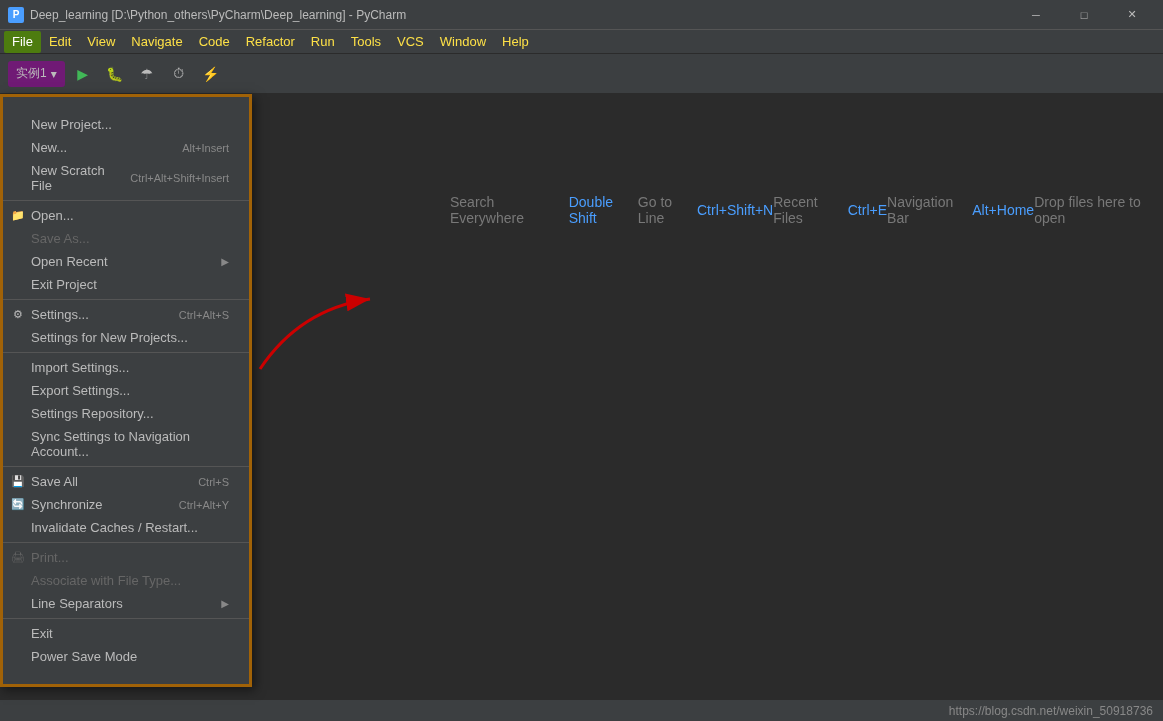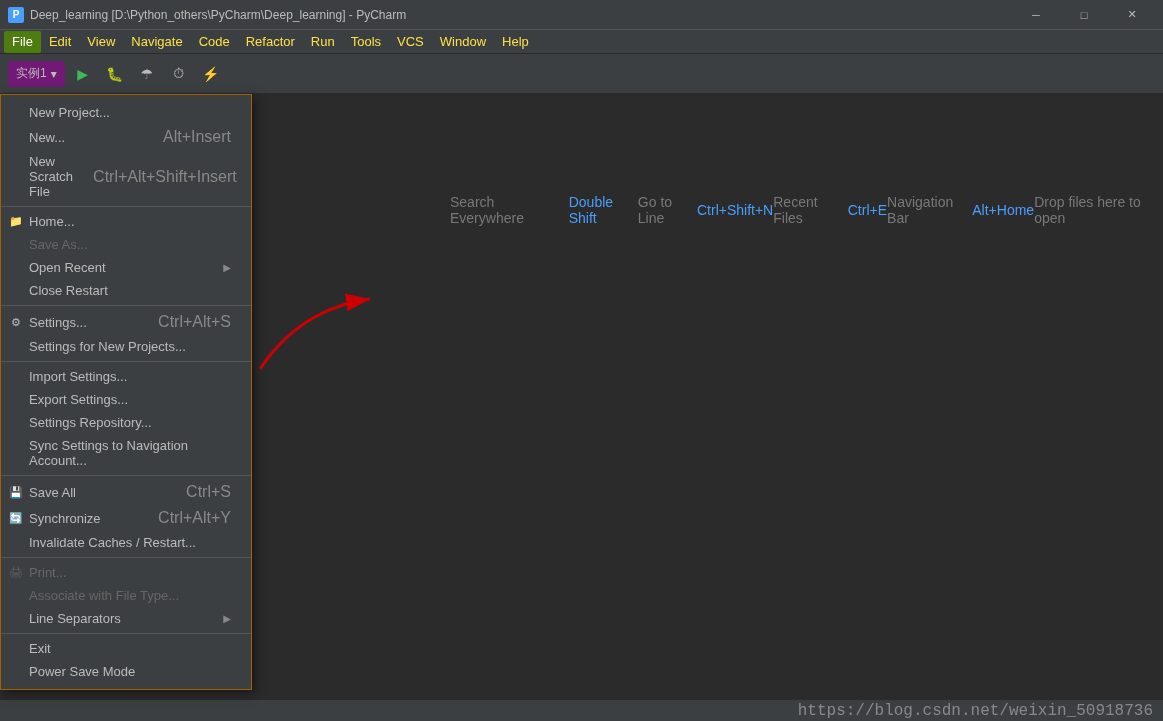--- a/index.html
+++ b/index.html
@@ -114,40 +114,40 @@
       right: 0;
       bottom: 0;
       z-index: 100;
     }
     .dropdown-menu {
       position: absolute;
       top: 0;
       left: 0;
       width: 252px;
       background: #3c3f41;
-      border: 1px solid #a16207;
+      border: 3px solid #a16207;
       box-shadow: 3px 3px 10px rgba(0,0,0,0.5);
       z-index: 200;
-      padding: 6px 0;
+      padding: 16px 0;
     }
     .menu-entry {
       padding: 4px 20px 4px 28px;
       cursor: pointer;
       display: flex;
       align-items: center;
       justify-content: space-between;
       color: #bbbbbb;
       font-size: 13px;
       min-height: 22px;
       position: relative;
     }
     .menu-entry.disabled { color: #666; cursor: default; }
     .menu-entry .shortcut {
       color: #888;
-      font-size: 16px;
+      font-size: 11px;
       margin-left: 20px;
     }
     .menu-entry .arrow {
       font-size: 10px;
       color: #888;
     }
     .menu-separator {
       height: 1px;
       background: #555;
       margin: 3px 0;
@@ -199,23 +199,22 @@
       position: absolute;
       bottom: 0;
       left: 0; right: 0;
       height: 22px;
       background: #3c3f41;
       border-top: 1px solid #2b2b2b;
       display: flex;
       align-items: center;
       justify-content: flex-end;
       padding: 0 10px;
-      font-size: 16px;
+      font-size: 12px;
       color: #888;
-      font-family: Liberation Mono, monospace;
     }
   </style>
 </head>
 <body>
 
 <div class="title-bar">
   <div class="title-bar-icon">P</div>
   <span class="title-bar-text">Deep_learning [D:\Python_others\PyCharm\Deep_learning] - PyCharm</span>
   <div class="title-bar-controls">
     <div class="title-btn">─</div>
@@ -262,31 +261,31 @@
         <span>New...</span>
         <span class="shortcut">Alt+Insert</span>
       </div>
       <div class="menu-entry">
         <span>New Scratch File</span>
         <span class="shortcut">Ctrl+Alt+Shift+Insert</span>
       </div>
       <div class="menu-separator"></div>
       <div class="menu-entry">
         <span class="menu-entry-icon">📁</span>
-        <span>Home...</span>
+        <span>Open...</span>
       </div>
       <div class="menu-entry disabled">
         <span>Save As...</span>
       </div>
       <div class="menu-entry">
         <span>Open Recent</span>
         <span class="arrow">▶</span>
       </div>
       <div class="menu-entry">
-        <span>Close Restart</span>
+        <span>Exit Project</span>
       </div>
       <div class="menu-separator"></div>
       <div class="menu-entry">
         <span class="menu-entry-icon">⚙</span>
         <span>Settings...</span>
         <span class="shortcut">Ctrl+Alt+S</span>
       </div>
       <div class="menu-entry">
         <span>Settings for New Projects...</span>
       </div>

